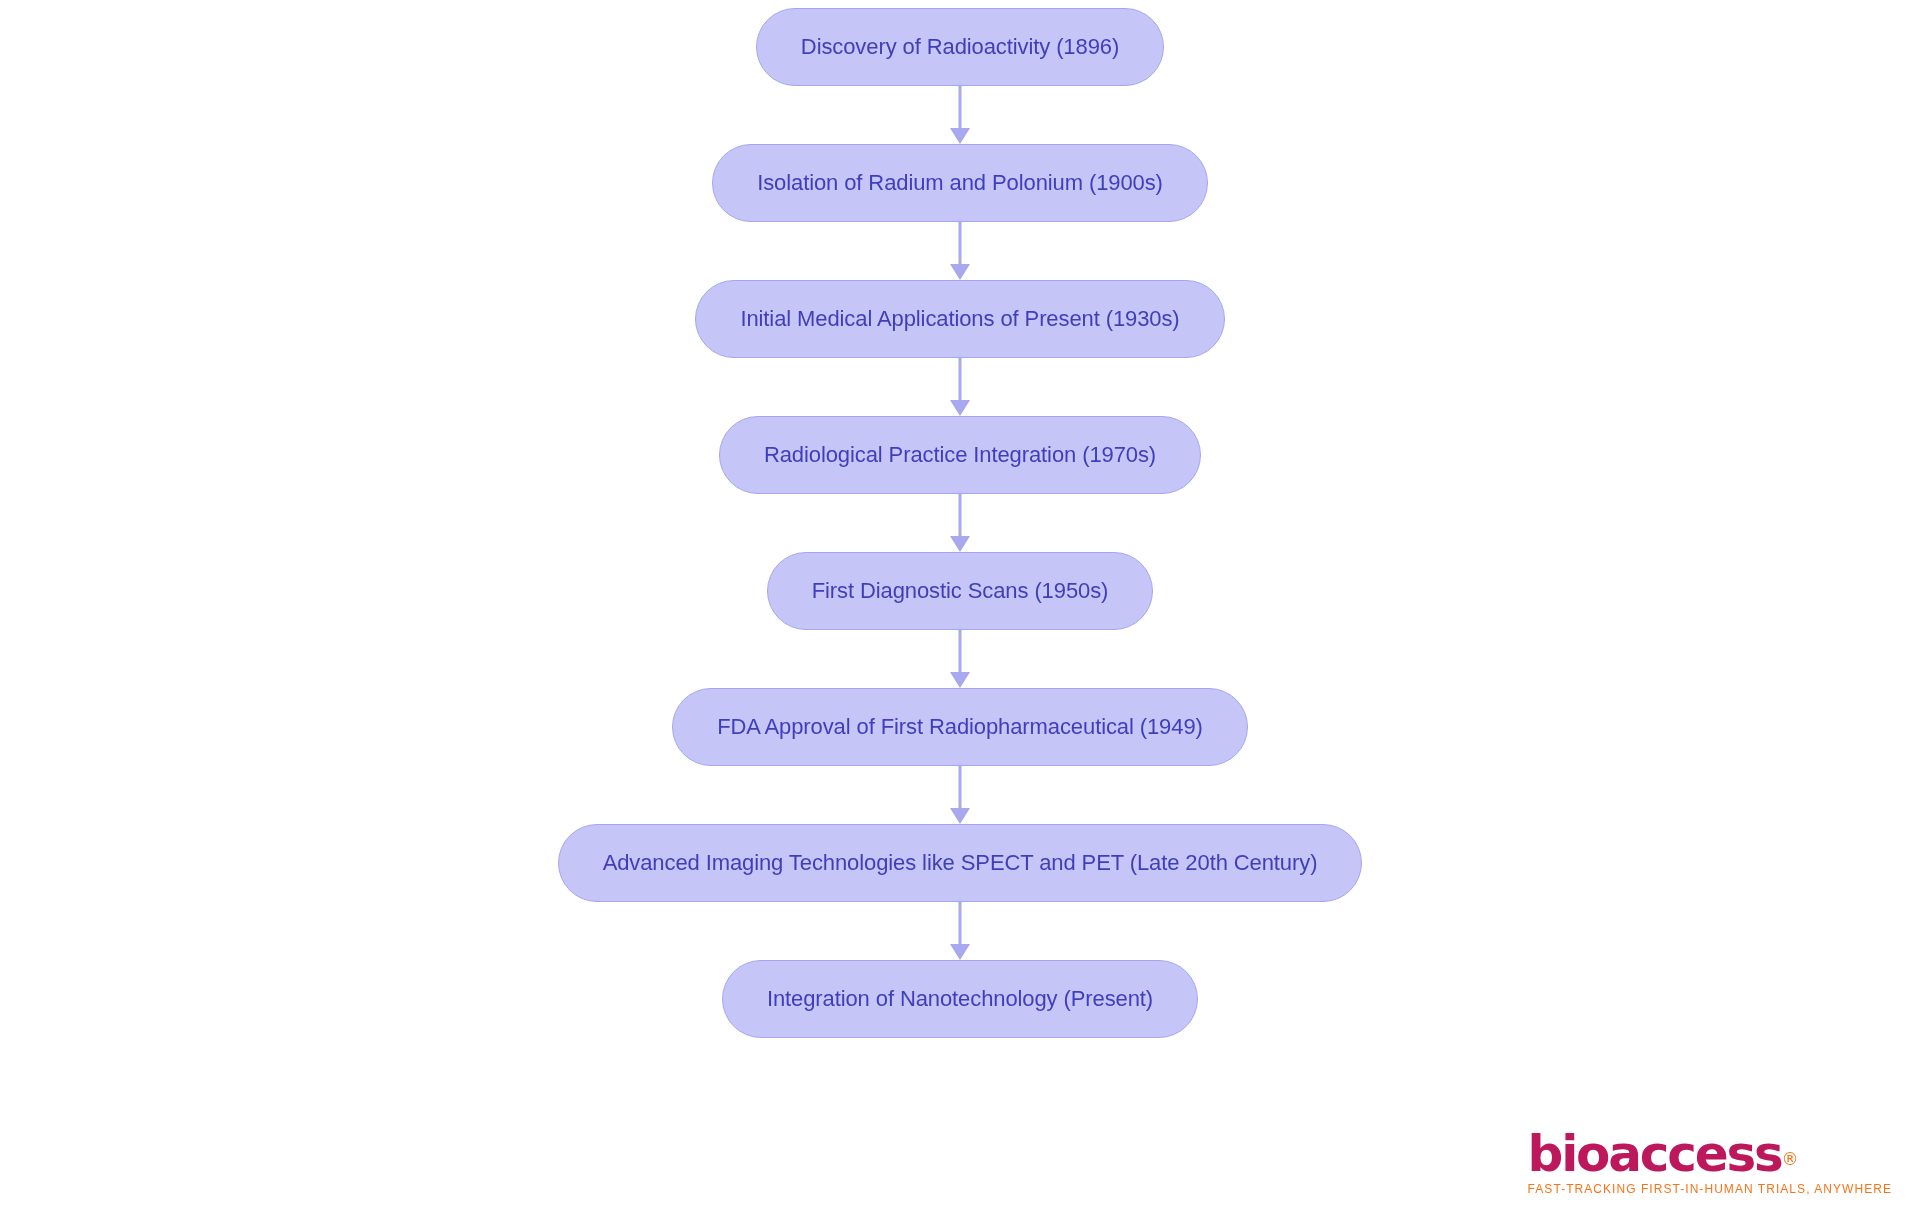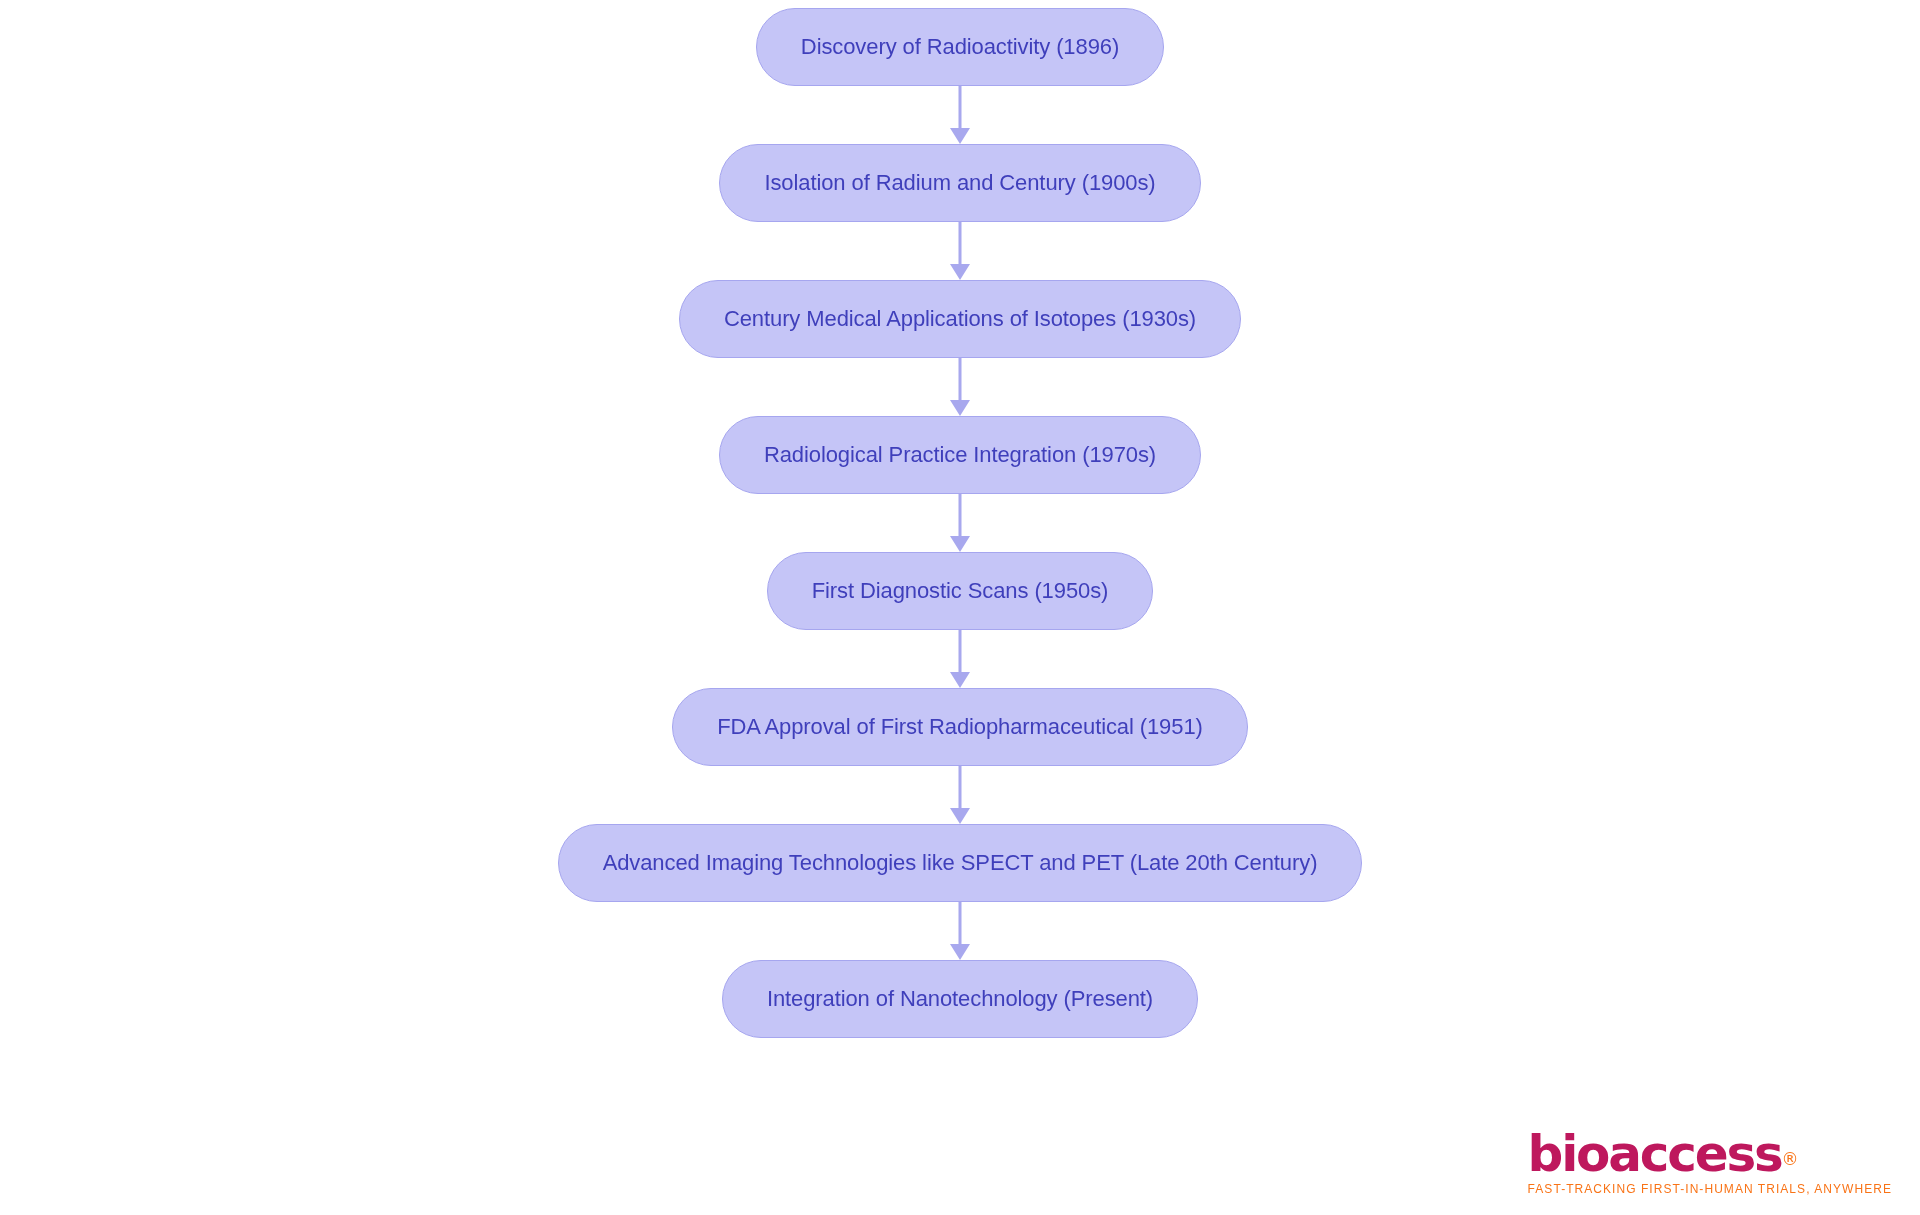--- a/index.html
+++ b/index.html
@@ -129,30 +129,30 @@
     <div class="node">
       <span class="node-label">Discovery of Radioactivity (1896)</span>
     </div>
 
     <div class="connector">
       <div class="stem"></div>
       <div class="head"></div>
     </div>
 
     <div class="node">
-      <span class="node-label">Isolation of Radium and Century (1900s)</span>
-    </div>
-
-    <div class="connector">
-      <div class="stem"></div>
-      <div class="head"></div>
-    </div>
-
-    <div class="node">
-      <span class="node-label">Century Medical Applications of Isotopes (1930s)</span>
+      <span class="node-label">Isolation of Radium and Polonium (1900s)</span>
+    </div>
+
+    <div class="connector">
+      <div class="stem"></div>
+      <div class="head"></div>
+    </div>
+
+    <div class="node">
+      <span class="node-label">Initial Medical Applications of Present (1930s)</span>
     </div>
 
     <div class="connector">
       <div class="stem"></div>
       <div class="head"></div>
     </div>
 
     <div class="node">
       <span class="node-label">Radiological Practice Integration (1970s)</span>
     </div>
@@ -165,21 +165,21 @@
     <div class="node">
       <span class="node-label">First Diagnostic Scans (1950s)</span>
     </div>
 
     <div class="connector">
       <div class="stem"></div>
       <div class="head"></div>
     </div>
 
     <div class="node">
-      <span class="node-label">FDA Approval of First Radiopharmaceutical (1951)</span>
+      <span class="node-label">FDA Approval of First Radiopharmaceutical (1949)</span>
     </div>
 
     <div class="connector">
       <div class="stem"></div>
       <div class="head"></div>
     </div>
 
     <div class="node">
       <span class="node-label">Advanced Imaging Technologies like SPECT and PET (Late 20th Century)</span>
     </div>

